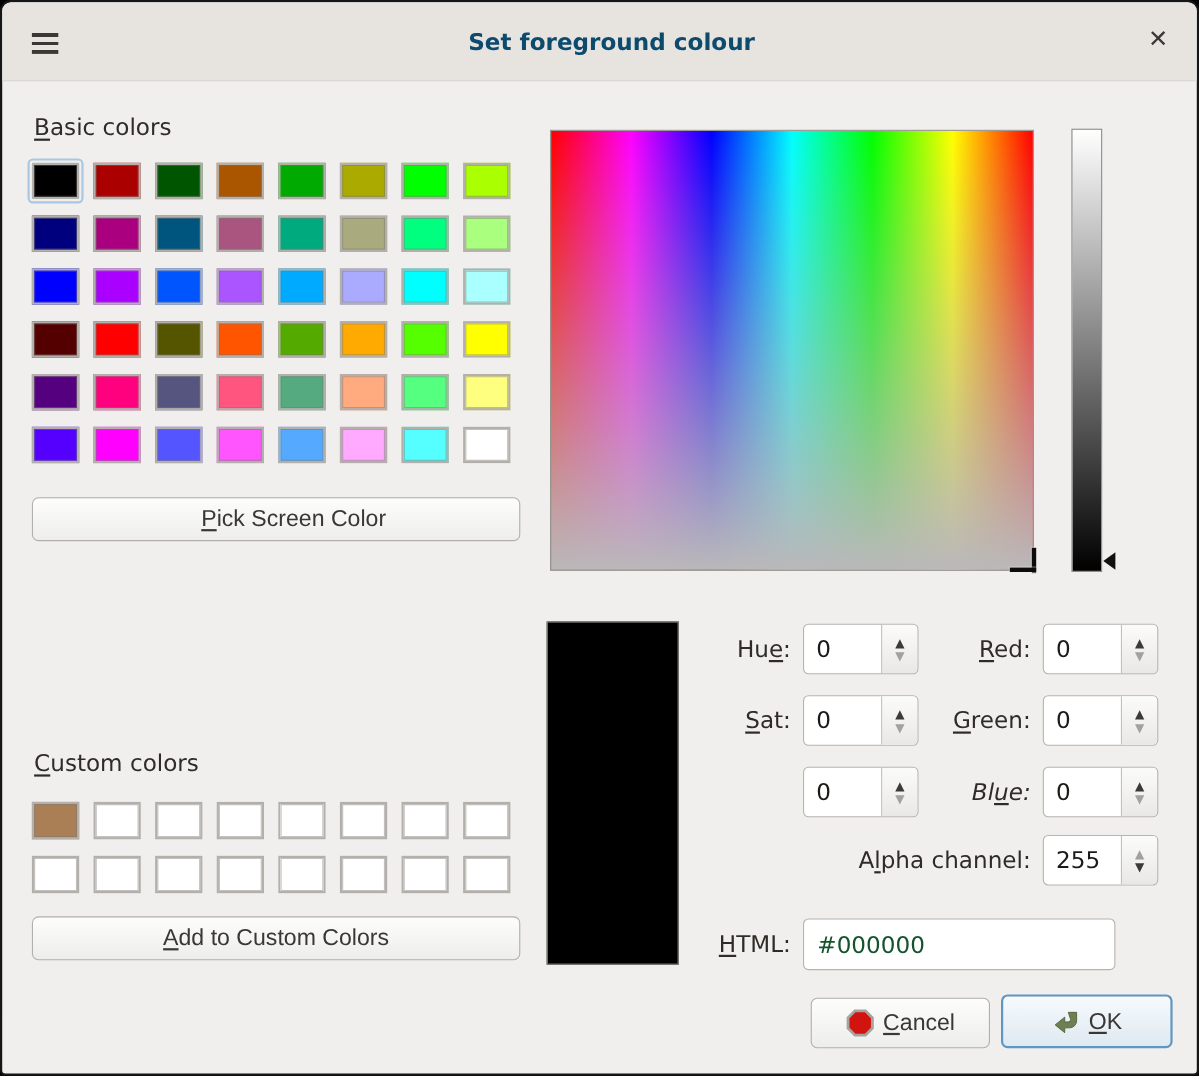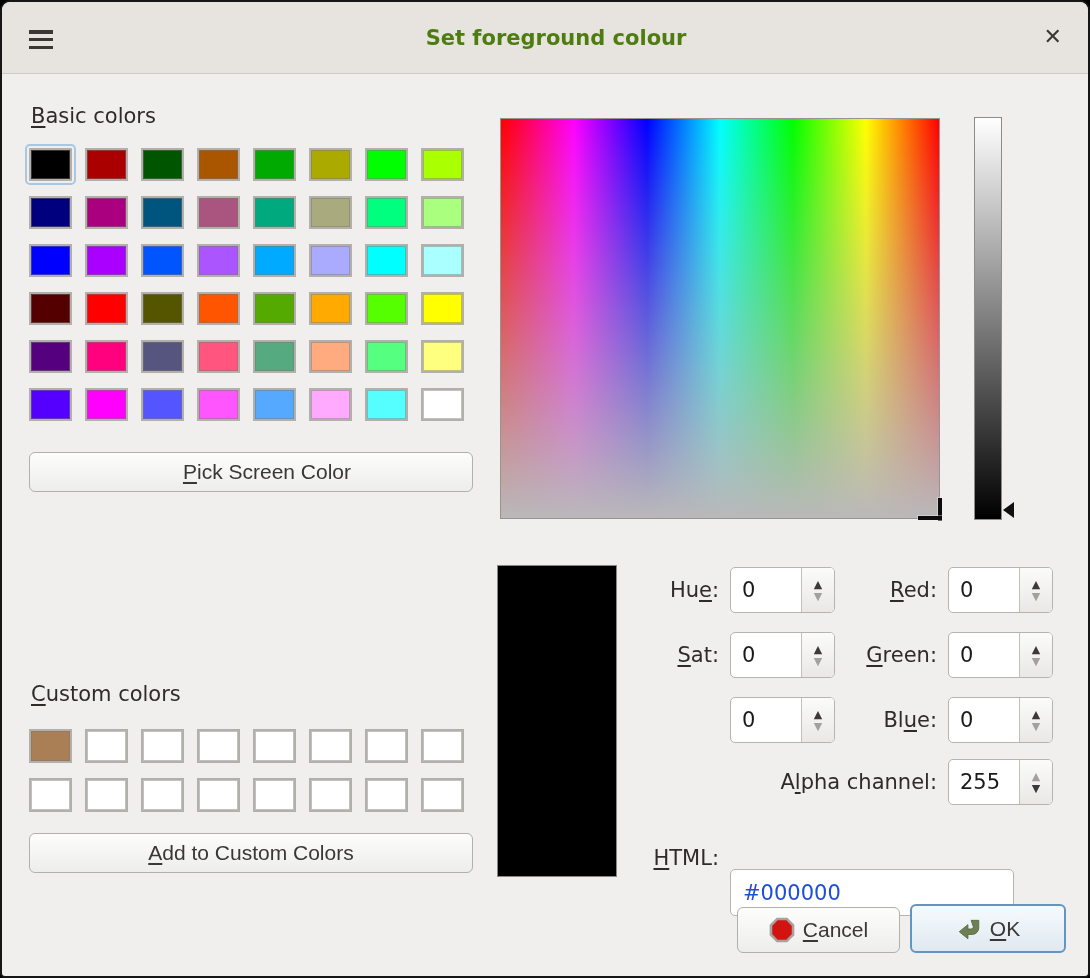--- a/index.html
+++ b/index.html
@@ -6,21 +6,21 @@
   *{box-sizing:border-box;}
   body{font-family:"DejaVu Sans","Liberation Sans",sans-serif;color:#35322e;-webkit-font-smoothing:antialiased;}
   #dialog{position:relative;width:1090px;height:978px;background:#f0efed;
     border:2px solid #161616;border-radius:10px 10px 5px 5px;overflow:hidden;}
   
   #titlebar{position:absolute;left:0;top:0;right:0;height:72px;background:#e7e4e0;
     border-bottom:1px solid #cfccc7;border-radius:8px 8px 0 0;}
   #hamburger{position:absolute;left:27px;top:28px;width:24px;height:19px;cursor:pointer;
     background:repeating-linear-gradient(to bottom,#3a3734 0 3.5px,transparent 3.5px 7.8px);}
   #win-title{position:absolute;left:0;right:0;top:0;height:72px;line-height:72px;text-align:center;
-    font-weight:bold;font-size:21px;color:#4d7c0f;padding-left:22px;}
+    font-weight:bold;font-size:21px;color:#0c4a6e;padding-left:22px;}
   #close-btn{position:absolute;right:26px;top:0;height:72px;line-height:70px;font-size:22px;color:#3a3734;cursor:pointer;}
   
   .section-label{position:absolute;font-size:21px;color:#2f2c28;}
   u{text-underline-offset:3px;text-decoration-thickness:1.5px;}
   
   .grid{position:absolute;display:grid;grid-template-columns:repeat(8,43px);column-gap:13px;}
   #basic-grid{left:27px;top:146px;grid-auto-rows:33px;row-gap:15px;}
   #custom-grid{left:27px;top:727px;grid-auto-rows:34px;row-gap:15px;}
   .swatch{border:2px solid #b3b0ab;box-shadow:inset 0 0 0 1px rgba(120,117,112,.45);cursor:pointer;}
   .swatch.selected{outline:2px solid #a9c7e0;outline-offset:2px;border-radius:1px;}
@@ -52,21 +52,21 @@
   
   .field-label{position:absolute;font-size:21px;color:#2f2c28;text-align:right;line-height:46px;white-space:nowrap;}
   .spin{position:absolute;display:flex;width:105px;height:46px;background:#fff;
     border:1px solid #b7b3ae;border-radius:5px;overflow:hidden;}
   .spin-val{flex:1;font-size:21px;color:#1c1a18;line-height:44px;padding-left:11px;cursor:text;}
   .spin-btns{width:33px;display:flex;flex-direction:column;align-items:center;justify-content:center;gap:1px;
     background:linear-gradient(to bottom,#fbfbfa,#e9e8e5);border-left:1px solid #c3c0bb;}
   .spin-arrow{font-size:11px;line-height:11px;color:#3c3936;cursor:pointer;}
   .spin-arrow.dim{color:#a4a19d;}
   .text-field{position:absolute;left:728px;top:833px;width:284px;height:47px;background:#fff;
-    border:1px solid #b7b3ae;border-radius:5px;font-family:inherit;font-size:21px;color:#1d4ed8;padding:0 12px;outline:none;margin-top:34px;}
+    border:1px solid #b7b3ae;border-radius:5px;font-family:inherit;font-size:21px;color:#14532d;padding:0 12px;outline:none;}
 </style>
 </head>
 <body>
 
 <div id="dialog">
 
   <div id="titlebar">
     <div id="hamburger"></div>
     <div id="win-title">Set foreground colour</div>
     <div id="close-btn">✕</div>
@@ -198,21 +198,21 @@
 
   <div class="field-label" style="left:770px;top:630px;width:165px;"><u>G</u>reen:</div>
   <div class="spin" style="left:946px;top:630px;">
     <div class="spin-val">0</div>
     <div class="spin-btns">
       <div class="spin-arrow">▲</div>
       <div class="spin-arrow dim">▼</div>
     </div>
   </div>
 
-  <div class="field-label" style="left:770px;top:695px;width:165px;">Bl<u>u</u>e:</div>
+  <div class="field-label" style="left:770px;top:695px;width:165px;font-style:italic;">Bl<u>u</u>e:</div>
   <div class="spin" style="left:946px;top:695px;">
     <div class="spin-val">0</div>
     <div class="spin-btns">
       <div class="spin-arrow">▲</div>
       <div class="spin-arrow dim">▼</div>
     </div>
   </div>
 
   <div class="field-label" style="left:675px;top:757px;width:260px;">A<u>l</u>pha channel:</div>
   <div class="spin" style="left:946px;top:757px;">

